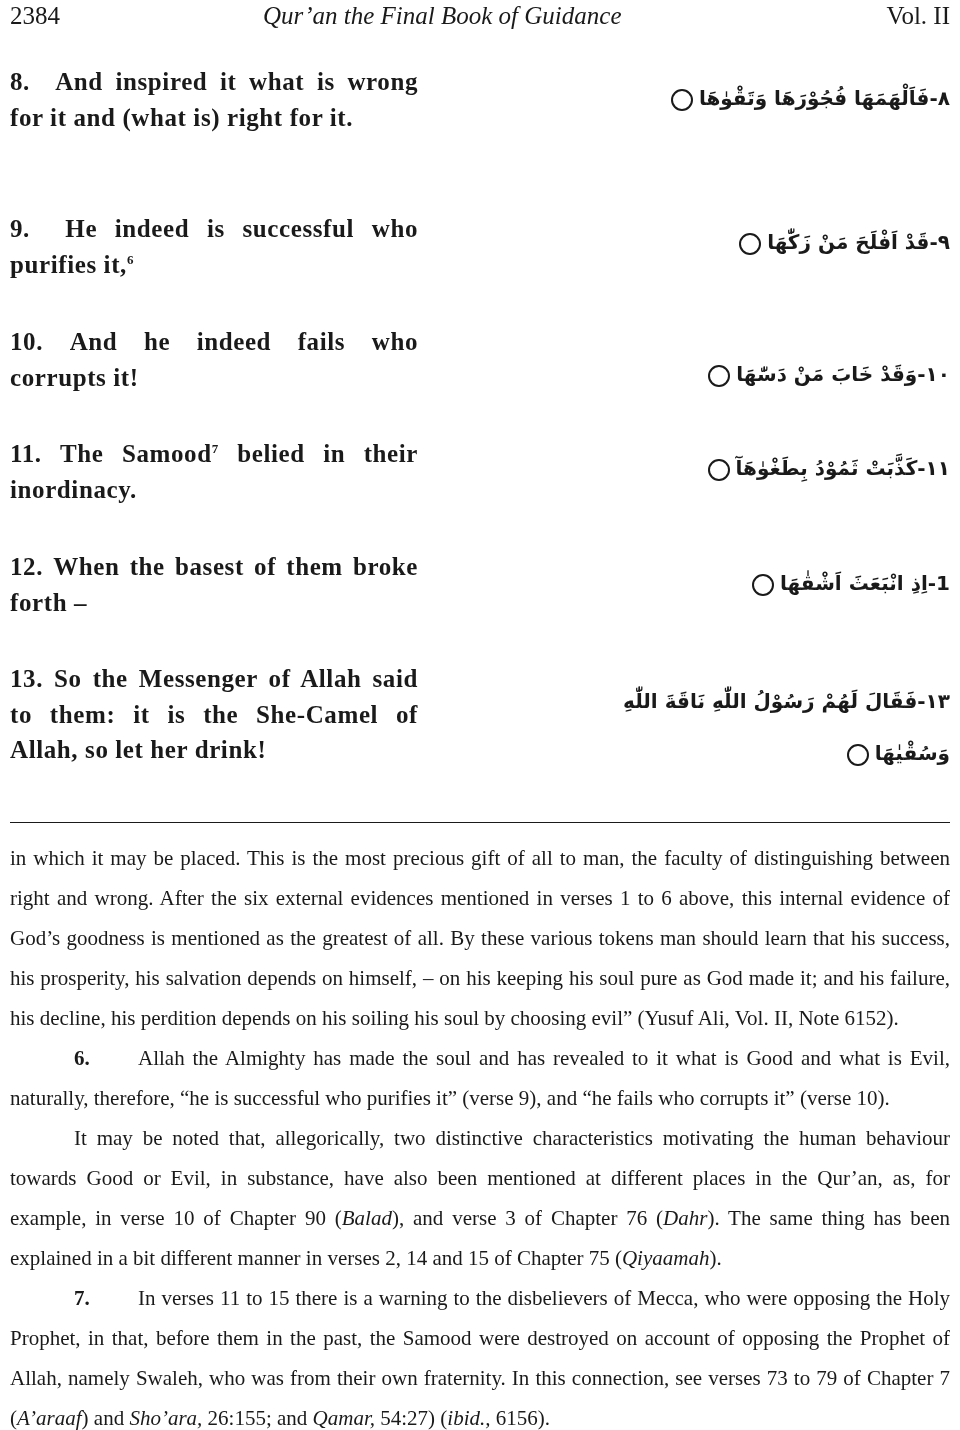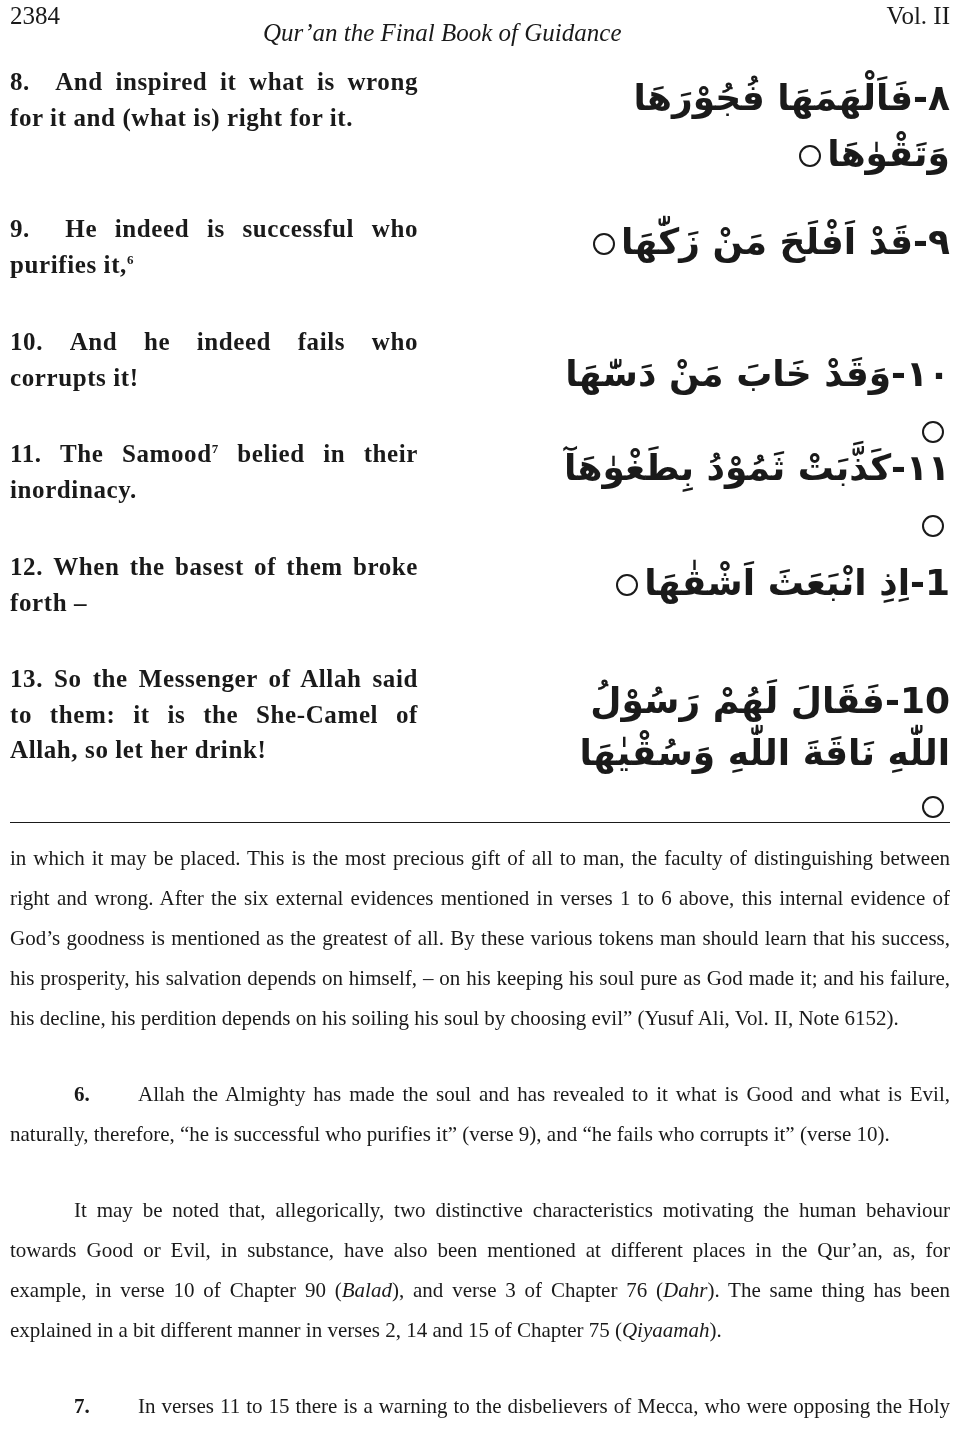--- a/index.html
+++ b/index.html
@@ -1,28 +1,28 @@
 <!DOCTYPE html>
 <html><head>
 <meta charset="utf-8">
 <style>
   html, body { margin: 0; padding: 0; background: #ffffff; }
   body { width: 960px; height: 1430px; position: relative; overflow: hidden; color: #1a1a1a; }
   .header { position: absolute; top: 0; left: 0; width: 960px; height: 40px; font-family: "Liberation Serif", serif; font-size: 25px; }
   .header .pg { position: absolute; left: 10px; top: 2px; }
-  .header .title { position: absolute; left: 263px; top: 19px; font-style: italic; }
+  .header .title { position: absolute; left: 263px; top: 2px; font-style: italic; }
   .header .vol { position: absolute; right: 10px; top: 2px; }
   .verse-en { position: absolute; left: 10px; width: 408px; font-family: "Liberation Serif", serif; font-weight: bold; font-size: 25px; line-height: 35.5px; text-align: justify; text-align-last: left; letter-spacing: 0.6px; }
-  .verse-ar { position: absolute; right: 10px; width: 390px; font-family: "DejaVu Sans", sans-serif; font-size: 36px; line-height: 56px; text-align: right; direction: rtl; font-weight: bold; }
+  .verse-ar { position: absolute; right: 10px; width: 390px; font-family: "DejaVu Sans", sans-serif; font-size: 20px; line-height: 56px; text-align: right; direction: rtl; font-weight: bold; }
   .verse-ar .mark { display: inline-block; width: 18px; height: 18px; border: 2px solid #1a1a1a; border-radius: 50%; vertical-align: middle; margin-right: 6px; }
   sup { font-size: 13px; vertical-align: super; line-height: 0; }
   .rule { position: absolute; left: 10px; width: 940px; top: 822px; height: 0; border-top: 1.5px solid #1a1a1a; }
   .notes { position: absolute; left: 10px; top: 838px; width: 940px; font-family: "Liberation Serif", serif; font-size: 21px; line-height: 40px; text-align: justify; }
   .notes p { margin: 0; }
-  .notes .indent { text-indent: 64px; margin-top: 36px; }
+  .notes .indent { text-indent: 64px; }
   .notes .num { font-weight: bold; display: inline-block; width: 64px; text-indent: 0; }
   .notes i { font-style: italic; }
 </style>
 </head>
 <body>
 
 <div class="header">
   <span class="pg">2384</span>
   <span class="title">Qur’an the Final Book of Guidance</span>
   <span class="vol">Vol. II</span>
@@ -37,21 +37,21 @@
 <div class="verse-en" style="top:324px">10.&nbsp;And he indeed fails who corrupts it!</div>
 <div class="verse-ar" style="top:346px"><span>١٠-</span><span>وَقَدْ خَابَ مَنْ دَسّٰهَا</span><span class="mark"></span></div>
 
 <div class="verse-en" style="top:436px"><span>11.&nbsp;The Samood</span><sup>7</sup><span> belied in their inordinacy.</span></div>
 <div class="verse-ar" style="top:440px"><span>١١-</span><span>كَذَّبَتْ ثَمُوْدُ بِطَغْوٰهَآ</span><span class="mark"></span></div>
 
 <div class="verse-en" style="top:549px">12.&nbsp;When the basest of them broke forth –</div>
 <div class="verse-ar" style="top:555px"><span>1-</span><span>اِذِ انْبَعَثَ اَشْقٰهَا</span><span class="mark"></span></div>
 
 <div class="verse-en" style="top:661px">13.&nbsp;So the Messenger of Allah said to them: it is the She-Camel of Allah, so let her drink!</div>
-<div class="verse-ar" style="top:675px; line-height:52px"><span>10-</span><span>فَقَالَ لَهُمْ رَسُوْلُ اللّٰهِ نَاقَةَ اللّٰهِ وَسُقْيٰهَا</span><span class="mark"></span></div>
+<div class="verse-ar" style="top:675px; line-height:52px"><span>١٣-</span><span>فَقَالَ لَهُمْ رَسُوْلُ اللّٰهِ نَاقَةَ اللّٰهِ وَسُقْيٰهَا</span><span class="mark"></span></div>
 
 <div class="rule"></div>
 
 <div class="notes">
   <p>in which it may be placed. This is the most precious gift of all to man, the faculty of distinguishing between right and wrong. After the six external evidences mentioned in verses 1 to 6 above, this internal evidence of God’s goodness is mentioned as the greatest of all. By these various tokens man should learn that his success, his prosperity, his salvation depends on himself, – on his keeping his soul pure as God made it; and his failure, his decline, his perdition depends on his soiling his soul by choosing evil” (Yusuf Ali, Vol. II, Note 6152).</p>
   <p class="indent"><span class="num">6.</span><span>Allah the Almighty has made the soul and has revealed to it what is Good and what is Evil, naturally, therefore, “he is successful who purifies it” (verse 9), and “he fails who corrupts it” (verse 10).</span></p>
   <p class="indent"><span>It may be noted that, allegorically, two distinctive characteristics motivating the human behaviour towards Good or Evil, in substance, have also been mentioned at different places in the Qur’an, as, for example, in verse 10 of Chapter 90 (</span><i>Balad</i><span>), and verse 3 of Chapter 76 (</span><i>Dahr</i><span>). The same thing has been explained in a bit different manner in verses 2, 14 and 15 of Chapter 75 (</span><i>Qiyaamah</i><span>).</span></p>
   <p class="indent"><span class="num">7.</span><span>In verses 11 to 15 there is a warning to the disbelievers of Mecca, who were opposing the Holy Prophet, in that, before them in the past, the Samood were destroyed on account of opposing the Prophet of Allah, namely Swaleh, who was from their own fraternity. In this connection, see verses 73 to 79 of Chapter 7 (</span><i>A’araaf</i><span>) and </span><i>Sho’ara,</i><span> 26:155; and </span><i>Qamar,</i><span> 54:27) (</span><i>ibid.,</i><span> 6156).</span></p>
 </div>
 

